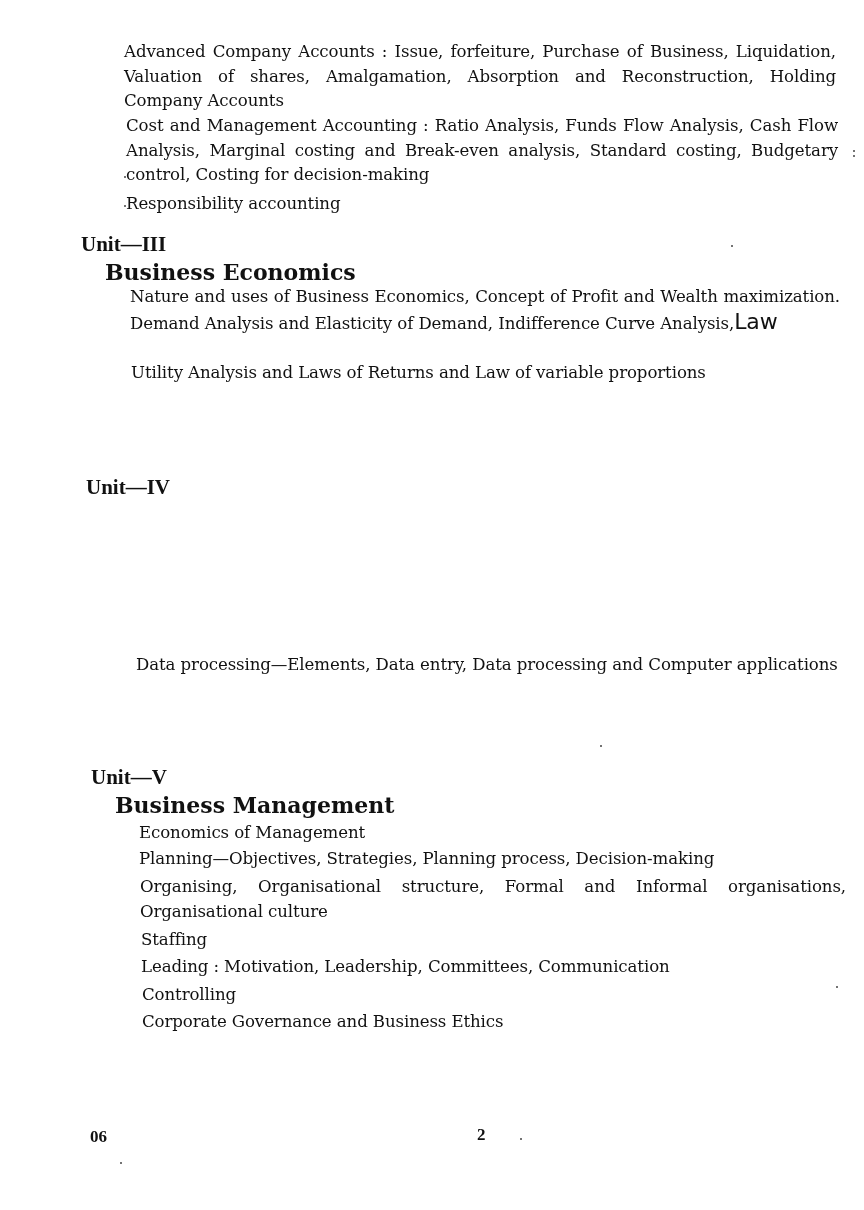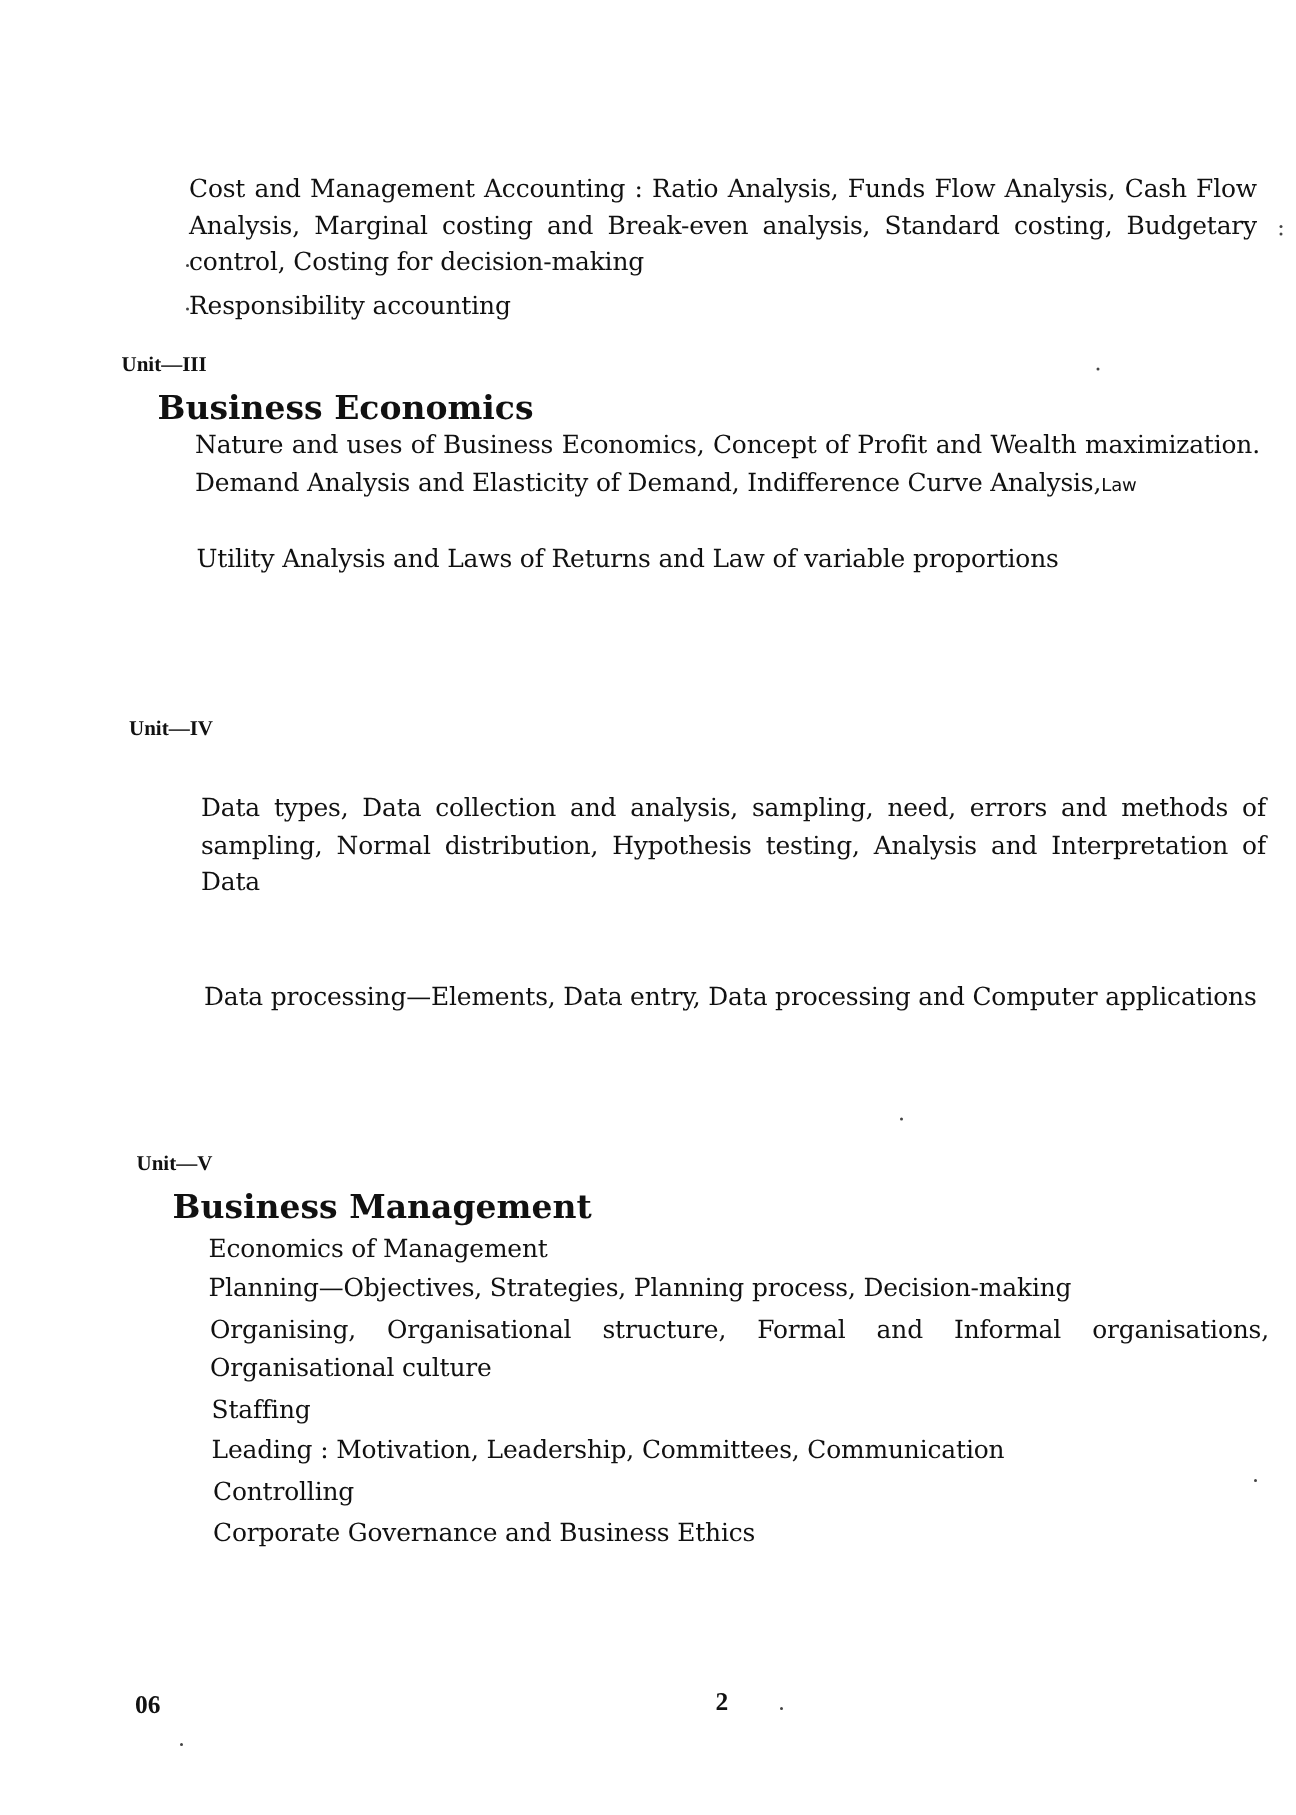--- a/index.html
+++ b/index.html
@@ -30,64 +30,64 @@
       letter-spacing: -0.1px;
     }
     .para.last-left {
       text-align: justify;
       text-align-last: left;
     }
     .unit-heading {
       position: absolute;
       font-family: "Liberation Serif", "DejaVu Serif", serif;
       font-weight: bold;
-      font-size: 14px;
+      font-size: 21px;
       line-height: 22px;
     }
     .subject-heading {
       position: absolute;
       font-size: 22px;
       line-height: 22px;
       font-weight: bold;
     }
     .handwritten {
       font-family: "DejaVu Sans", sans-serif;
-      font-size: 12px;
+      font-size: 22px;
     }
     .footer-code, .page-number {
       position: absolute;
       font-family: "Liberation Serif", "DejaVu Serif", serif;
       font-weight: bold;
       font-size: 17px;
     }
     .speck {
       position: absolute;
       width: 2px;
       height: 2px;
       background: #444;
       border-radius: 1px;
     }
   </style>
 </head>
 <body>
 
 <div class="page">
 
+  <div class="para last-left" style="left:124px; top:40px; width:712px;">Advanced Company Accounts : Issue, forfeiture, Purchase of Business, Liquidation, Valuation of shares, Amalgamation, Absorption and Reconstruction, Holding Company Accounts</div>
   <div class="para last-left" style="left:126px; top:114px; width:712px;">Cost and Management Accounting : Ratio Analysis, Funds Flow Analysis, Cash Flow Analysis, Marginal costing and Break-even analysis, Standard costing, Budgetary control, Costing for decision-making</div>
   <div class="para" style="left:126px; top:192px; width:712px;">Responsibility accounting</div>
 
   <div class="unit-heading" style="left:81px; top:233px;">Unit—III</div>
   <div class="subject-heading" style="left:105px; top:261px;">Business Economics</div>
   <div class="para last-left" style="left:130px; top:285px; width:710px;">
     <span>Nature and uses of Business Economics, Concept of Profit and Wealth maximization. Demand Analysis and Elasticity of Demand, Indifference Curve Analysis,</span><span class="handwritten">Law</span>
   </div>
   <div class="para" style="left:131px; top:361px; width:710px;">Utility Analysis and Laws of Returns and Law of variable proportions</div>
 
   <div class="unit-heading" style="left:86px; top:476px;">Unit—IV</div>
-  <div class="para last-left" style="left:134px; top:527px; width:710px;">Data types, Data collection and analysis, sampling, need, errors and methods of sampling, Normal distribution, Hypothesis testing, Analysis and Interpretation of Data</div>
   <div class="para last-left" style="left:136px; top:653px; width:709px;">Data processing—Elements, Data entry, Data processing and Computer applications</div>
 
   <div class="unit-heading" style="left:91px; top:766px;">Unit—V</div>
   <div class="subject-heading" style="left:115px; top:794px;">Business Management</div>
   <div class="para" style="left:139px; top:821px; width:708px;">Economics of Management</div>
   <div class="para" style="left:139px; top:847px; width:708px;">Planning—Objectives, Strategies, Planning process, Decision-making</div>
   <div class="para last-left" style="left:140px; top:875px; width:706px;">Organising, Organisational structure, Formal and Informal organisations, Organisational culture</div>
   <div class="para" style="left:141px; top:928px; width:706px;">Staffing</div>
   <div class="para" style="left:141px; top:955px; width:706px;">Leading : Motivation, Leadership, Committees, Communication</div>
   <div class="para" style="left:142px; top:983px; width:706px;">Controlling</div>

